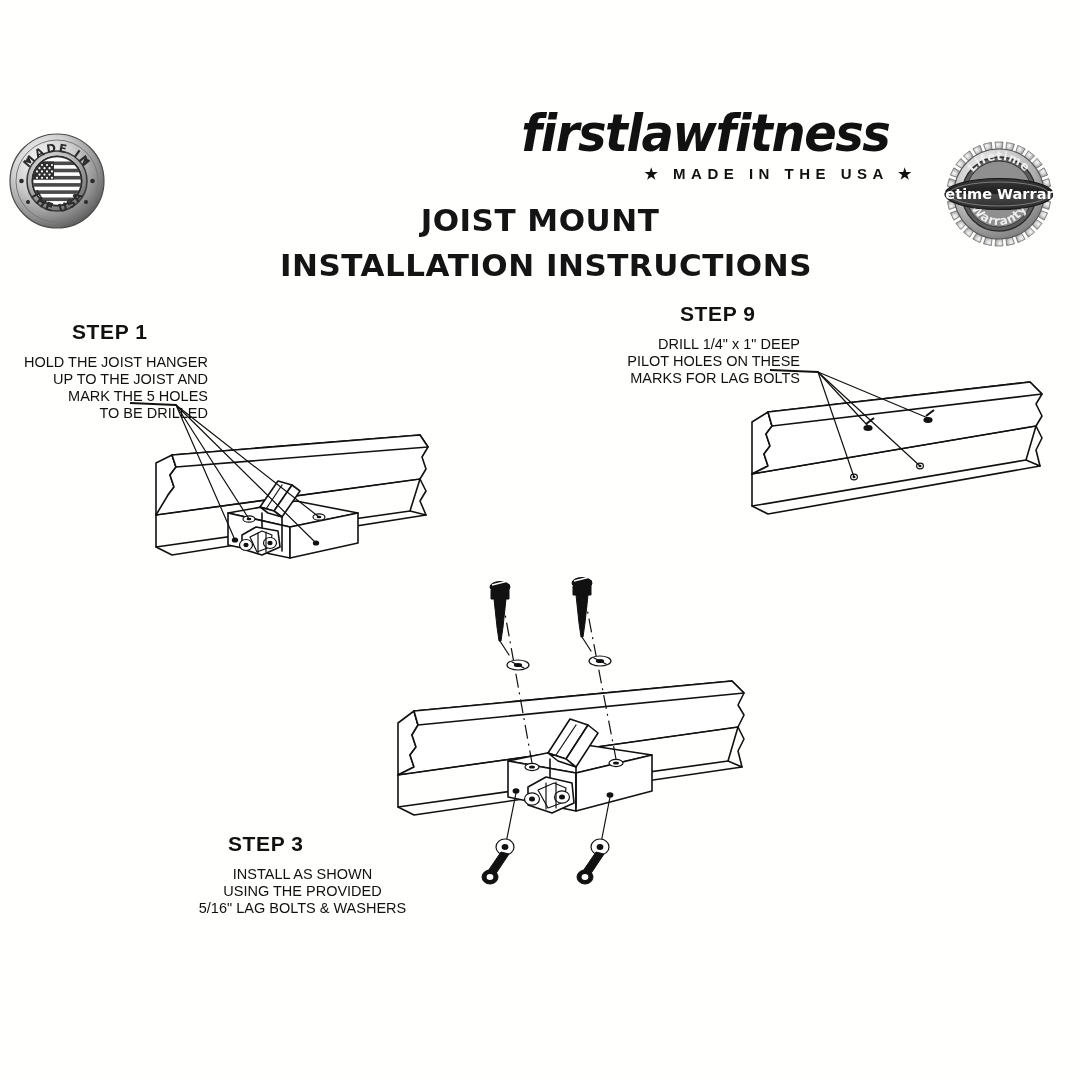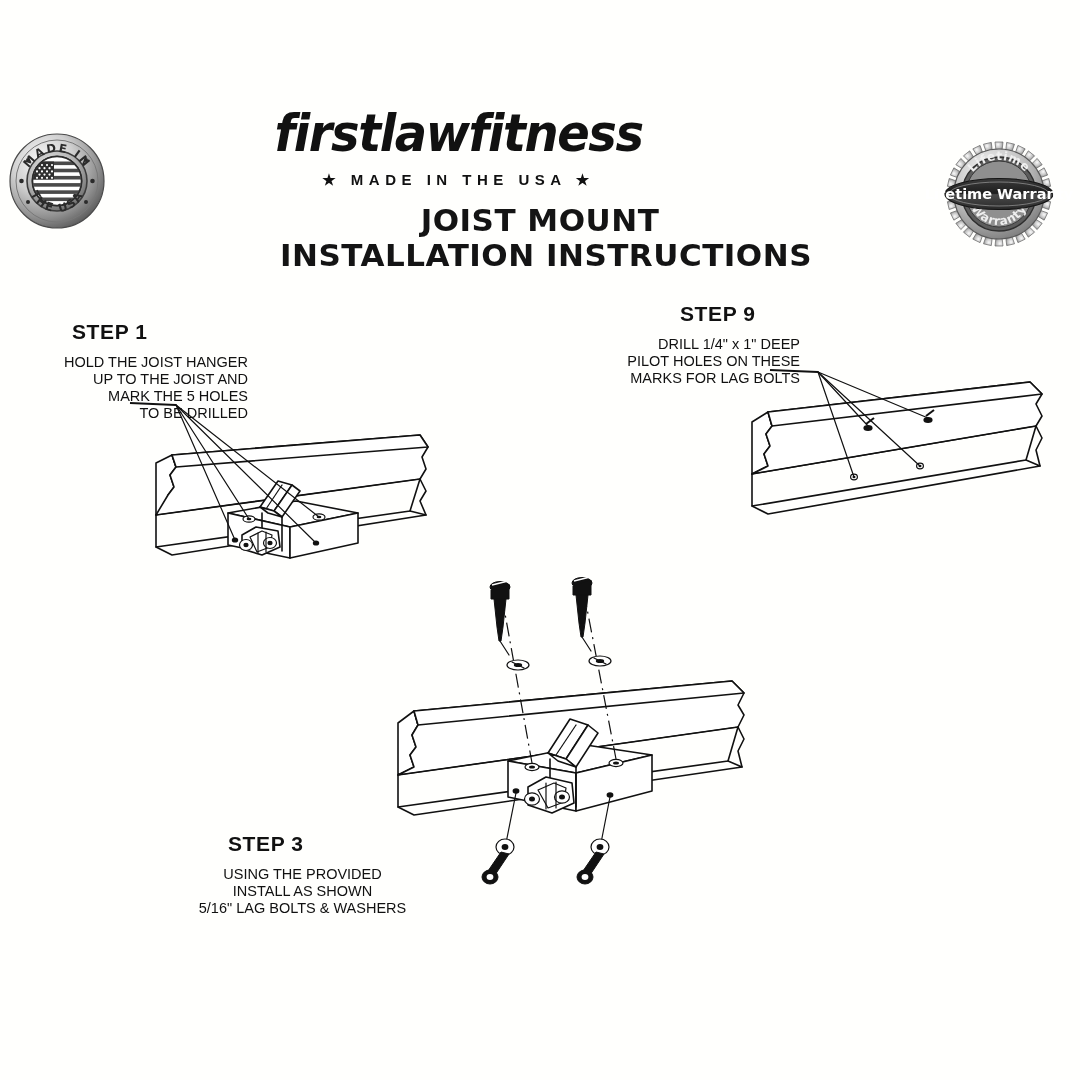--- a/index.html
+++ b/index.html
@@ -20,35 +20,35 @@
   
   .badge { position: absolute; }
   #usa-badge { left: 8px; top: 132px; width: 98px; height: 98px; }
   #warranty-badge { left: 938px; top: 138px; width: 122px; height: 112px; }
 
   
   #logo-block {
     position: absolute;
     left: 0; top: 108px;
     width: 917px;
-    text-align: center;
+    text-align: right;
   }
   #logo-wordmark {
     font-family: "DejaVu Sans", sans-serif;
     font-weight: 700;
     font-style: italic;
     font-size: 51px;
     letter-spacing: -1.5px;
     line-height: 1;
     color: #111;
     transform: scaleX(0.94);
     white-space: nowrap;
   }
   #logo-tagline {
-    margin-top: 12px;
+    margin-top: 6px;
     font-family: "Liberation Sans", sans-serif;
     font-weight: 700;
     font-size: 15px;
     letter-spacing: 5.5px;
     color: #111;
     white-space: nowrap;
   }
 
   #title-block {
     position: absolute;
@@ -57,21 +57,21 @@
     text-align: center;
   }
   .title-line {
     font-family: "DejaVu Sans", sans-serif;
     font-weight: 700;
     color: #141414;
     line-height: 1.05;
     letter-spacing: 0.5px;
   }
   #title-line-1 { font-size: 31px; }
-  #title-line-2 { font-size: 31px; margin-top: 2px; padding-left: 12px; }
+  #title-line-2 { font-size: 31px; margin-top: 12px; padding-left: 12px; }
 
   
   .step-heading {
     position: absolute;
     font-family: "Liberation Sans", sans-serif;
     font-weight: 700;
     font-size: 21px;
     letter-spacing: 0.6px;
     color: #111;
     white-space: nowrap;
@@ -79,21 +79,21 @@
   .step-body {
     position: absolute;
     font-family: "Liberation Sans", sans-serif;
     font-size: 14.5px;
     line-height: 1.18;
     color: #111;
     white-space: nowrap;
   }
 
   #step1-heading { left: 72px;  top: 320px; }
-  #step1-body    { left: 0px;   top: 354px; width: 208px; text-align: right; padding-left: 40px; }
+  #step1-body    { left: 0px;   top: 354px; width: 208px; text-align: right; }
 
   #step2-heading { left: 680px; top: 302px; }
   #step2-body    { left: 585px; top: 336px; width: 215px; text-align: right; }
 
   #step3-heading { left: 228px; top: 832px; }
   #step3-body    { left: 160px; top: 866px; width: 285px; text-align: center; }
 
   #contact-block {
     position: absolute;
     left: 760px; top: 872px;
@@ -290,22 +290,22 @@
 
   <div class="step-heading" id="step2-heading">STEP 9</div>
   <div class="step-body" id="step2-body">
     <div>DRILL 1/4" x 1" DEEP</div>
     <div>PILOT HOLES ON THESE</div>
     <div>MARKS FOR LAG BOLTS</div>
   </div>
 
   <div class="step-heading" id="step3-heading">STEP 3</div>
   <div class="step-body" id="step3-body">
+    <div>INSTALL AS SHOWN</div>
     <div>USING THE PROVIDED</div>
-    <div>INSTALL AS SHOWN</div>
     <div>5/16" LAG BOLTS &amp; WASHERS</div>
   </div>
 
 
   <div class="drawing" id="drawing-step1">
     <svg width="340" height="210" viewBox="0 0 340 210">
 
       <g>
         <path class="fillw" d="M 46,68 L 62,60 L 66,72 L 60,80 L 64,92 L 58,100 L 62,112 L 46,120 Z"></path>
         <path class="fillw" d="M 62,60 L 310,40 L 318,52 L 312,62 L 316,74 L 310,84 L 46,120 L 58,100 L 64,92 L 60,80 L 66,72 Z"></path>

